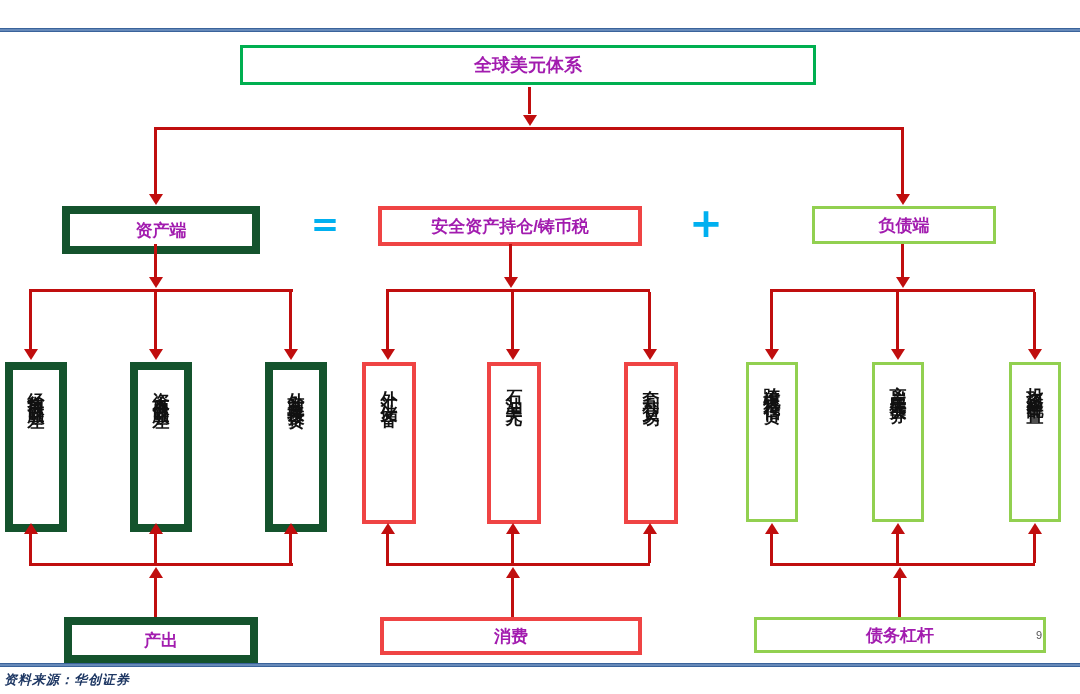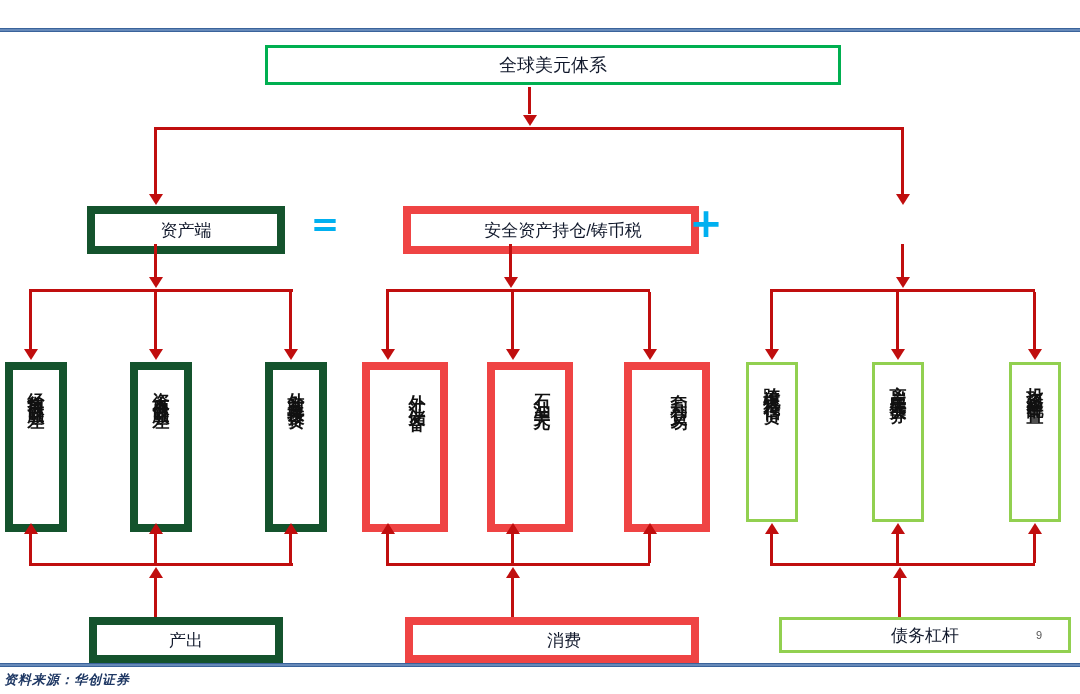--- a/index.html
+++ b/index.html
@@ -20,35 +20,35 @@
   .rule-top { top:28px; }
   .rule-bottom { top:663px; }
   .source-note {
     position:absolute; left:4px; top:671px; font-family:"Liberation Serif", serif;
     font-style:italic; font-weight:bold; font-size:13px; color:#1F3864; letter-spacing:1px;
   }
 
   
   .hbox {
     position:absolute; background:#fff; display:flex; align-items:center; justify-content:center;
-    font-weight:normal; font-size:17px; color:#0f172a;margin-left:25px;
+    font-weight:bold; font-size:17px; color:#a21caf;
   }
   .vbox {
     position:absolute; top:362px; width:46px; height:154px; background:#fff;
     display:flex; justify-content:center;
   }
   .vbox > span {
     writing-mode:vertical-rl; text-orientation:upright; font-weight:bold;
     font-size:17px; color:#111; margin-top:8px; letter-spacing:4px;
   }
   .vbox.short > span { letter-spacing:7px; margin-top:10px; }
 
   .b-green  { border:3px solid #00AF50; }
   .b-cyan   { border:8px solid #14532d; }
-  .b-yellow { border:8px solid #ef4444;padding-left:24px; }
+  .b-yellow { border:4px solid #ef4444; }
   .b-lgreen { border:3px solid #92D050; }
 
   .op {
     position:absolute; color:#00B0F0; font-weight:900; text-align:center;
     font-family:"DejaVu Sans", sans-serif;
   }
 
   
   .hl, .vl { position:absolute; background:#C00E0E; }
   .hl { height:3px; } .vl { width:3px; }
@@ -72,20 +72,21 @@
   <div class="hl" style="left:154px; top:127px; width:750px;"></div>
   <div class="vl" style="left:154px; top:127px; height:67px;"></div>
   <div class="ah down" style="left:149px; top:194px;"></div>
   <div class="vl" style="left:901px; top:127px; height:67px;"></div>
   <div class="ah down" style="left:896px; top:194px;"></div>
 
   <div class="hbox b-cyan" style="left:62px; top:206px; width:182px; height:32px;">资产端</div>
   <div class="op" style="left:300px; top:206px; width:50px; height:38px; font-size:34px; line-height:36px;">=</div>
   <div class="hbox b-yellow" style="left:378px; top:206px; width:256px; height:32px;">安全资产持仓/铸币税</div>
   <div class="op" style="left:681px; top:203px; width:50px; height:40px; font-size:40px; line-height:40px;">+</div>
+  <div class="hbox b-lgreen" style="left:812px; top:206px; width:178px; height:32px;">负债端</div>
 
   <div class="vl" style="left:154px; top:244px; height:33px;"></div>
   <div class="ah down" style="left:149px; top:277px;"></div>
   <div class="hl" style="left:29px; top:289px; width:264px;"></div>
   <div class="vl" style="left:29px;  top:292px; height:57px;"></div>
   <div class="vl" style="left:154px; top:292px; height:57px;"></div>
   <div class="vl" style="left:289px; top:292px; height:57px;"></div>
   <div class="ah down" style="left:24px;  top:349px;"></div>
   <div class="ah down" style="left:149px; top:349px;"></div>
   <div class="ah down" style="left:284px; top:349px;"></div>

